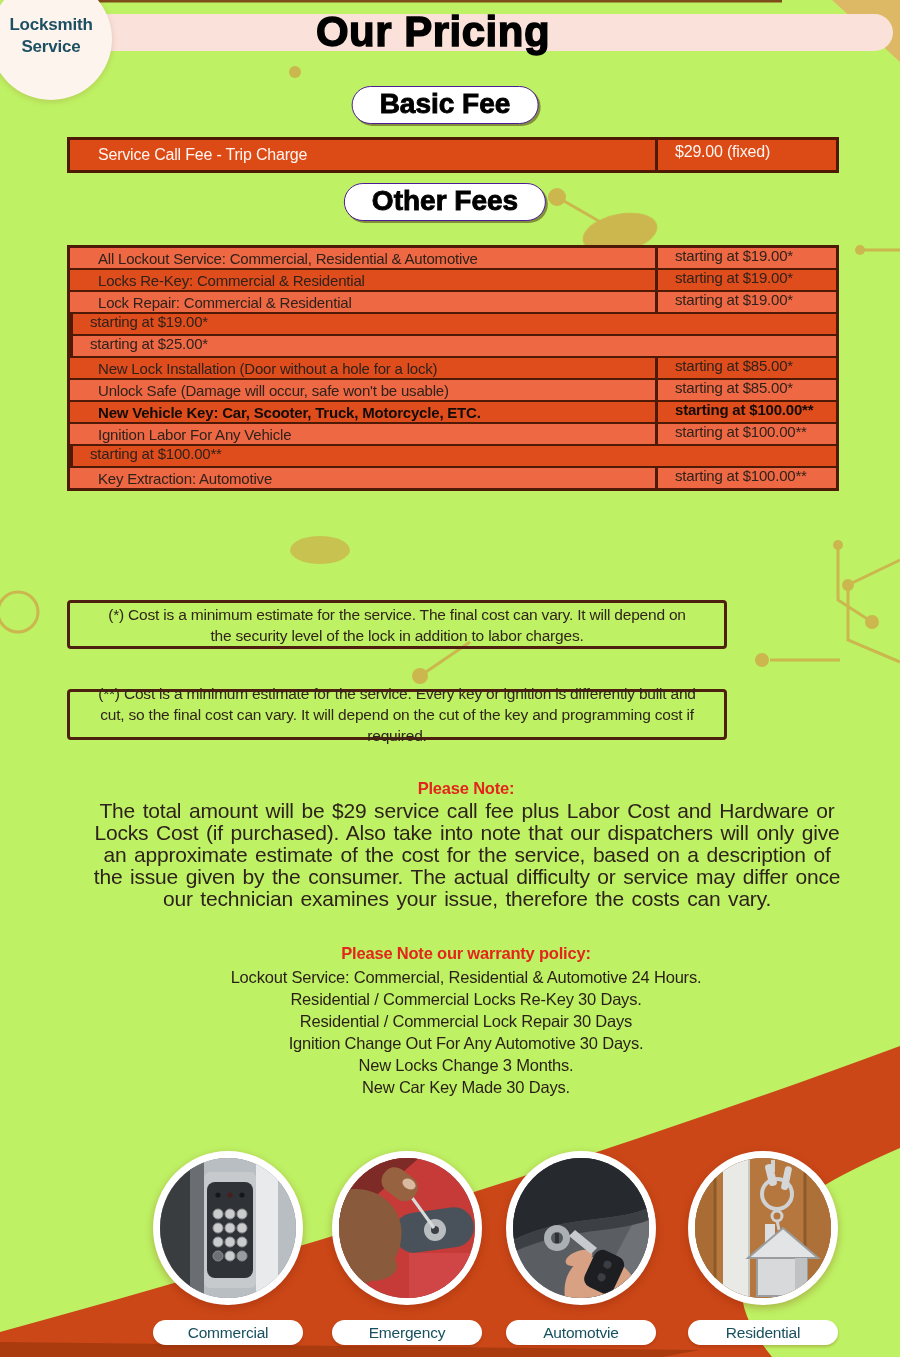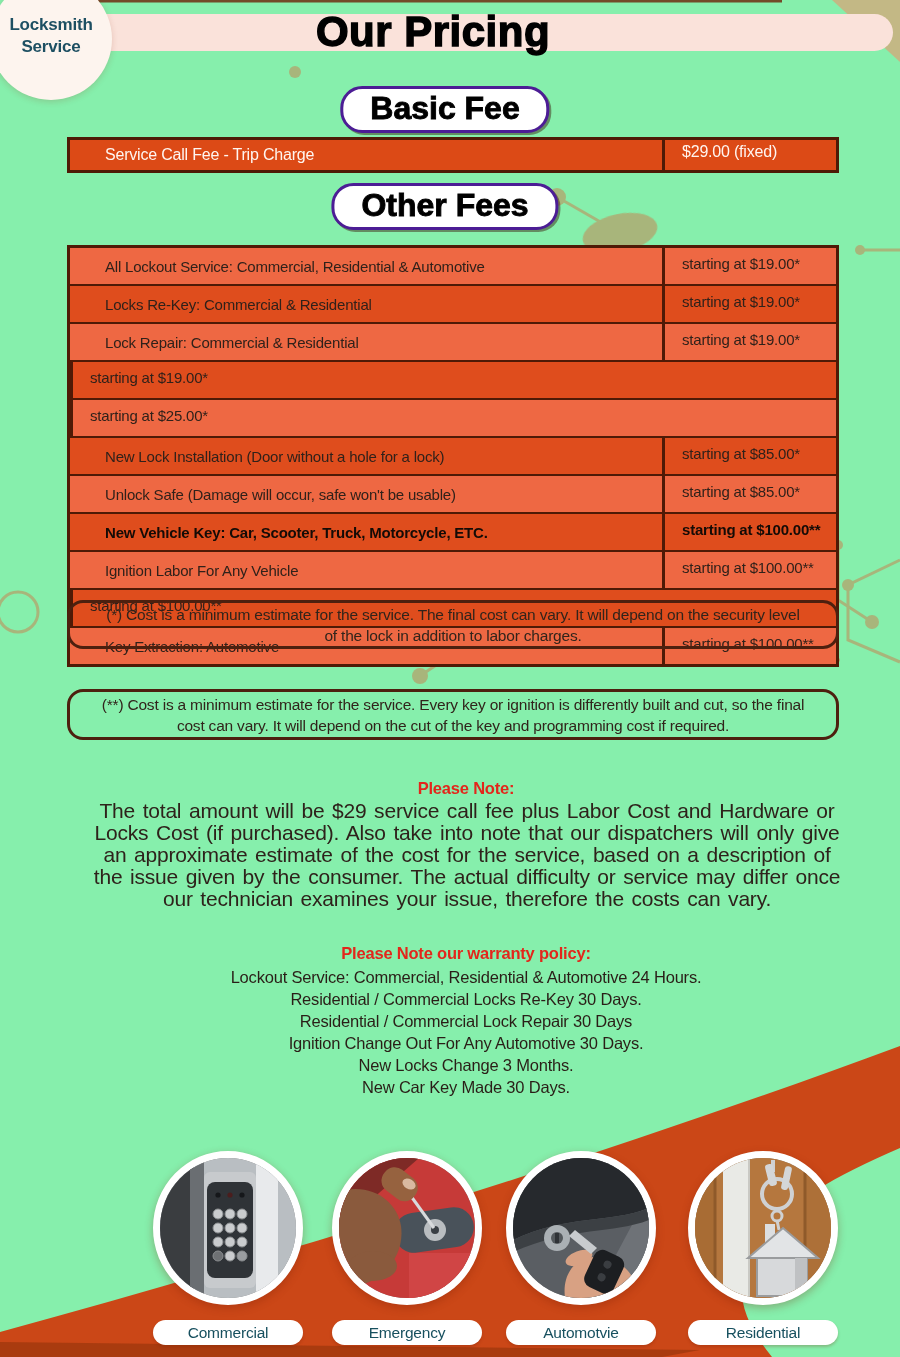--- a/index.html
+++ b/index.html
@@ -1,60 +1,60 @@
 <!DOCTYPE html>
 <html><head>
 <meta charset="utf-8">
 <style>
   html,body{margin:0;padding:0;}
   body{font-family:"Liberation Sans",sans-serif;}
-  .page{position:relative;width:900px;height:1357px;background:#86efac;overflow:hidden;}
+  .page{position:relative;width:900px;height:1357px;background:#bef264;overflow:hidden;}
 
   
   .bg-art{position:absolute;inset:0;z-index:0;pointer-events:none;}
 
   
   .title-band{position:absolute;left:58px;right:7px;top:14px;height:37px;background:#FAE2DA;
     border-radius:0 19px 19px 0;z-index:1;}
 
   
   .logo-circle{position:absolute;left:-10px;top:-22px;width:122px;height:122px;border-radius:50%;
     background:#FDF4EE;z-index:3;display:flex;flex-direction:column;align-items:center;justify-content:center;
     text-align:center;box-shadow:0 2px 6px rgba(140,50,20,.18);}
   .logo-circle .l1,.logo-circle .l2{color:#1D4F62;font-weight:bold;font-size:17px;line-height:22px;letter-spacing:-.2px;}
   .logo-circle .inner{margin-top:-6px;}
 
   .page-title{position:absolute;top:8px;left:0;width:866px;text-align:center;z-index:2;
     font-size:42px;font-weight:bold;color:#000;-webkit-text-stroke:1.4px #000;letter-spacing:.5px;}
 
   .pill{position:absolute;left:50%;transform:translateX(-50%);margin-left:-5px;background:#fff;
-    border:3px solid #4c1d95;border-radius:22px;padding:1px 27px 3px;z-index:2;
-    font-size:32px;font-weight:bold;color:#000;-webkit-text-stroke:.9px #000;
+    border:1px solid #4c1d95;border-radius:22px;padding:1px 27px 3px;z-index:2;
+    font-size:28px;font-weight:bold;color:#000;-webkit-text-stroke:.9px #000;
     box-shadow:2px 2px 0 rgba(58,20,6,.45);white-space:nowrap;}
   .pill-basic{top:86px;}
   .pill-other{top:183px;}
 
   
   .fee-table{position:absolute;left:67px;width:772px;border:3px solid #4E1A06;z-index:2;box-sizing:border-box;}
   .fee-table .row{display:flex;align-items:center;}
   .fee-table .row + .row{border-top:2px solid #4E1A06;}
-  .cell-service{flex:0 0 585px;box-sizing:border-box;padding:0 25px 0 28px;letter-spacing:-.2px;margin-left:7px;}
+  .cell-service{flex:0 0 585px;box-sizing:border-box;padding:0 25px 0 28px;letter-spacing:-.2px;}
   .cell-price{flex:1;box-sizing:border-box;border-left:3px solid #4E1A06;padding:0 4px 6px 17px;letter-spacing:-.2px;align-self:stretch;display:flex;align-items:center;}
 
   .basic-table{top:137px;}
   .basic-table .row{height:30px;background:#DC4A16;color:#FFF6F1;font-size:16px;}
 
   .other-table{top:245px;}
-  .other-table .row{height:36px;font-size:15px;color:#30211A;}
+  .other-table .row{height:20px;font-size:15px;color:#30211A;}
   .other-table .row:nth-child(odd){background:#EE6843;}
   .other-table .row:nth-child(even){background:#DF4D1D;}
   .other-table .row.bold-row{font-weight:bold;color:#140B06;}
 
   
-  .note-box{position:absolute;left:67px;width:772px;border:3px solid #4D200F;border-radius:16px;z-index:2;
+  .note-box{position:absolute;left:67px;width:660px;border:3px solid #4D200F;border-radius:4px;z-index:2;
     box-sizing:border-box;text-align:center;color:#31241B;font-size:15.5px;line-height:21px;
     display:flex;align-items:center;justify-content:center;padding:20px 28px;letter-spacing:-.2px;}
   .note-1{top:600px;height:49px;}
   .note-2{top:689px;height:51px;}
 
   .red-heading{position:absolute;left:0;width:932px;text-align:center;z-index:2;color:#E3261B;
     font-weight:bold;font-size:16.5px;letter-spacing:-.2px;}
   .heading-note{top:779px;}
   .heading-warranty{top:944px;}
 

